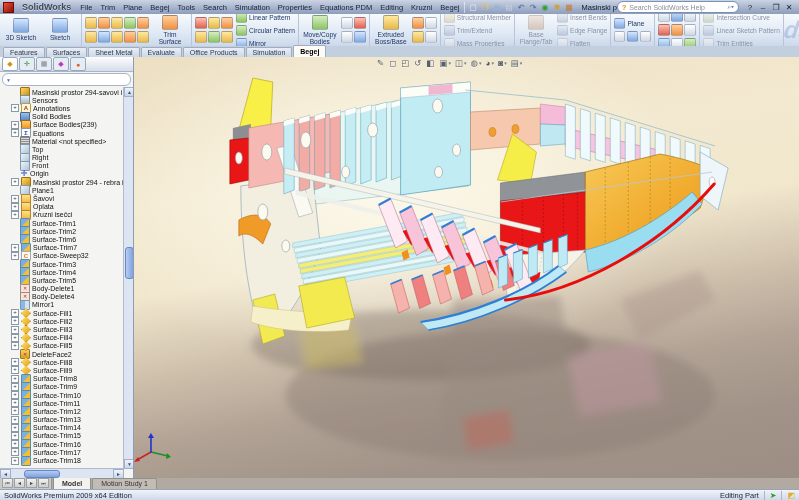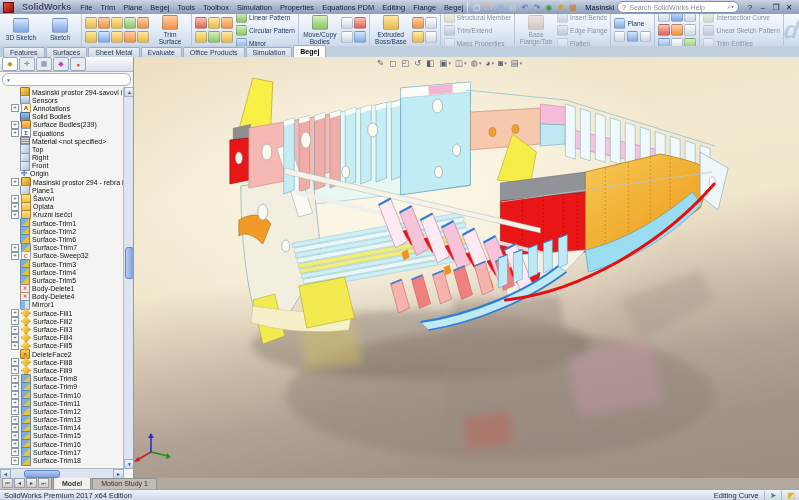--- a/index.html
+++ b/index.html
@@ -154,26 +154,26 @@
     <span class="logo-cube"></span>
     <span>SolidWorks</span>
   </div>
   <div class="menubar">
 
   <span class="menu-item">File</span>
       <span class="menu-item">Trim</span>
       <span class="menu-item">Plane</span>
       <span class="menu-item">Begej</span>
       <span class="menu-item">Tools</span>
-      <span class="menu-item">Toolbox</span>
+      <span class="menu-item">Search</span>
       <span class="menu-item">Simulation</span>
       <span class="menu-item">Properties</span>
       <span class="menu-item">Equations PDM</span>
       <span class="menu-item">Editing</span>
-      <span class="menu-item">Flange</span>
+      <span class="menu-item">Kruzni</span>
       <span class="menu-item">Begej</span>
     </div>
   <div class="qat">
 
   <span class="qi" style="color: rgb(232, 238, 248);">▢</span>
       <span class="qi" style="color: rgb(240, 192, 96);">❐</span>
       <span class="qi" style="color: rgb(154, 176, 216);">▣</span>
       <span class="qi" style="color: rgb(200, 210, 224);">▤</span>
       <span class="qi" style="color: rgb(72, 104, 176);">↶</span>
       <span class="qi" style="color: rgb(72, 104, 176);">↷</span>
@@ -943,21 +943,21 @@
     <span class="tn">⏭</span>
   </div>
   <div style="display:flex;align-items:flex-end">
 
   <span class="mtab ic-active">Model</span>
       <span class="mtab">Motion Study 1</span>
     </div>
 </div>
 
 <div class="statusbar">
-  <span>SolidWorks Premium 2017 x64 Edition</span>
+  <span>SolidWorks Premium 2009 x64 Edition</span>
   <div class="status-right">
-    <span>Editing Curve</span>
+    <span>Editing Part</span>
     <span class="ssep"></span>
     <span class="sico" style="color:#2a9a2a">➤</span>
     <span class="ssep"></span>
     <span class="sico" style="color:#e0b020">◩</span>
   </div>
 </div>
 
 </body></html>

